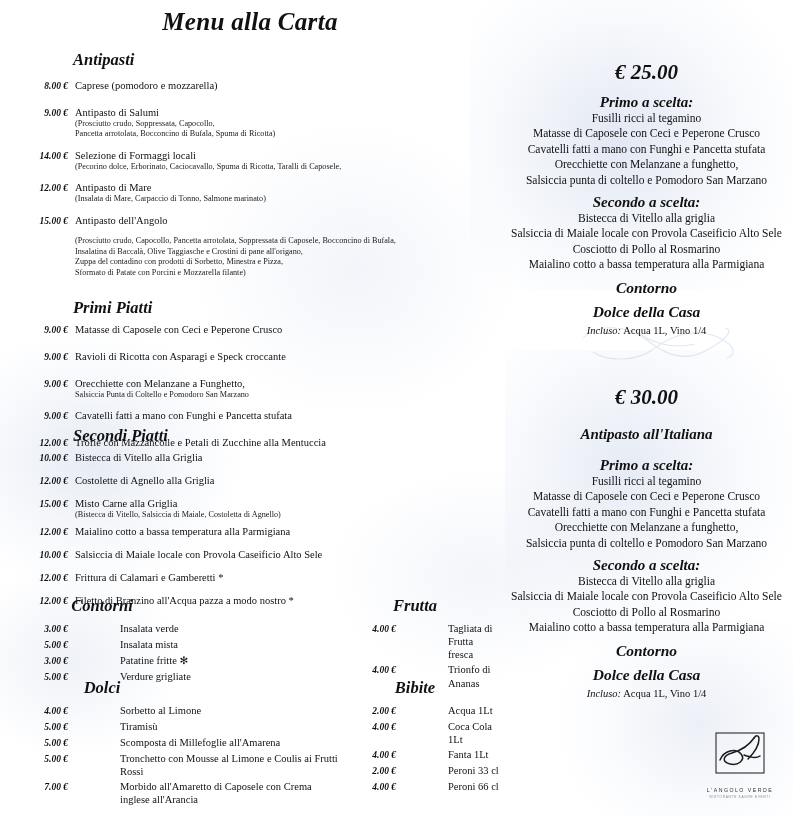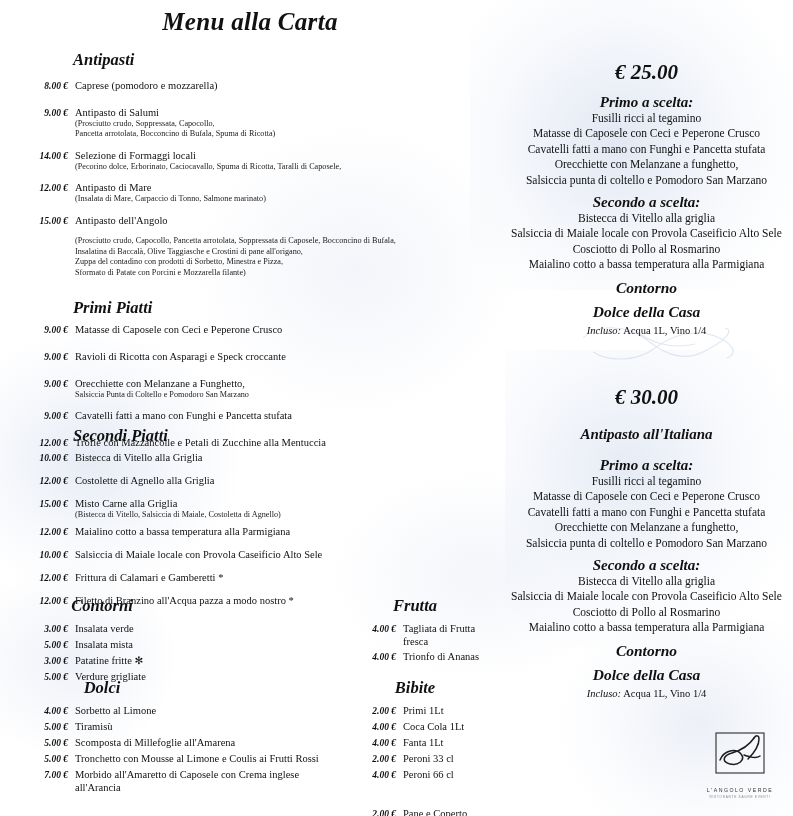--- a/index.html
+++ b/index.html
@@ -60,21 +60,21 @@
   }
   .sub{
     margin-left:75px; font-size:8.2px; line-height:1.28; color:#1a1a1a;
   }
   .sub.tight{ margin-top:-1px; }
 
   
   .gap-lg{ margin-top:13px; }
   .gap-md{ margin-top:9px; }
   .gap-sm{ margin-top:5px; }
-  .gap-xs{ margin-top:2px; }
+  .gap-xs{ margin-top:2px;gap:45px; }
 
   
   .band{ position:absolute; width:500px; }
   .band .bcol{ position:absolute; top:0; }
   .band .bcol.c1{ left:2px; width:340px; }
   .band .bcol.c2{ left:330px; width:170px; }
   .band .bcol.c1 .sec-title{ margin-left:0; text-align:center; width:200px; }
   .band .bcol.c2 .sec-title{ margin-left:0; text-align:center; width:170px; }
   .band .row .price{ width:66px; flex:0 0 66px; }
 
@@ -307,21 +307,21 @@
             <span class="dish">Morbido all'Amaretto di Caposele con Crema inglese all'Arancia</span>
           </div>
         </div>
       </div>
 
       <div class="bcol c2">
         <div class="sec-title">Bibite</div>
         <div class="rows" style="margin-top:6px">
           <div class="row gap-xs">
             <span class="price">2.00 €</span>
-            <span class="dish">Primi 1Lt</span>
+            <span class="dish">Acqua 1Lt</span>
           </div>
           <div class="row gap-xs">
             <span class="price">4.00 €</span>
             <span class="dish">Coca Cola 1Lt</span>
           </div>
           <div class="row gap-xs">
             <span class="price">4.00 €</span>
             <span class="dish">Fanta 1Lt</span>
           </div>
           <div class="row gap-xs">

